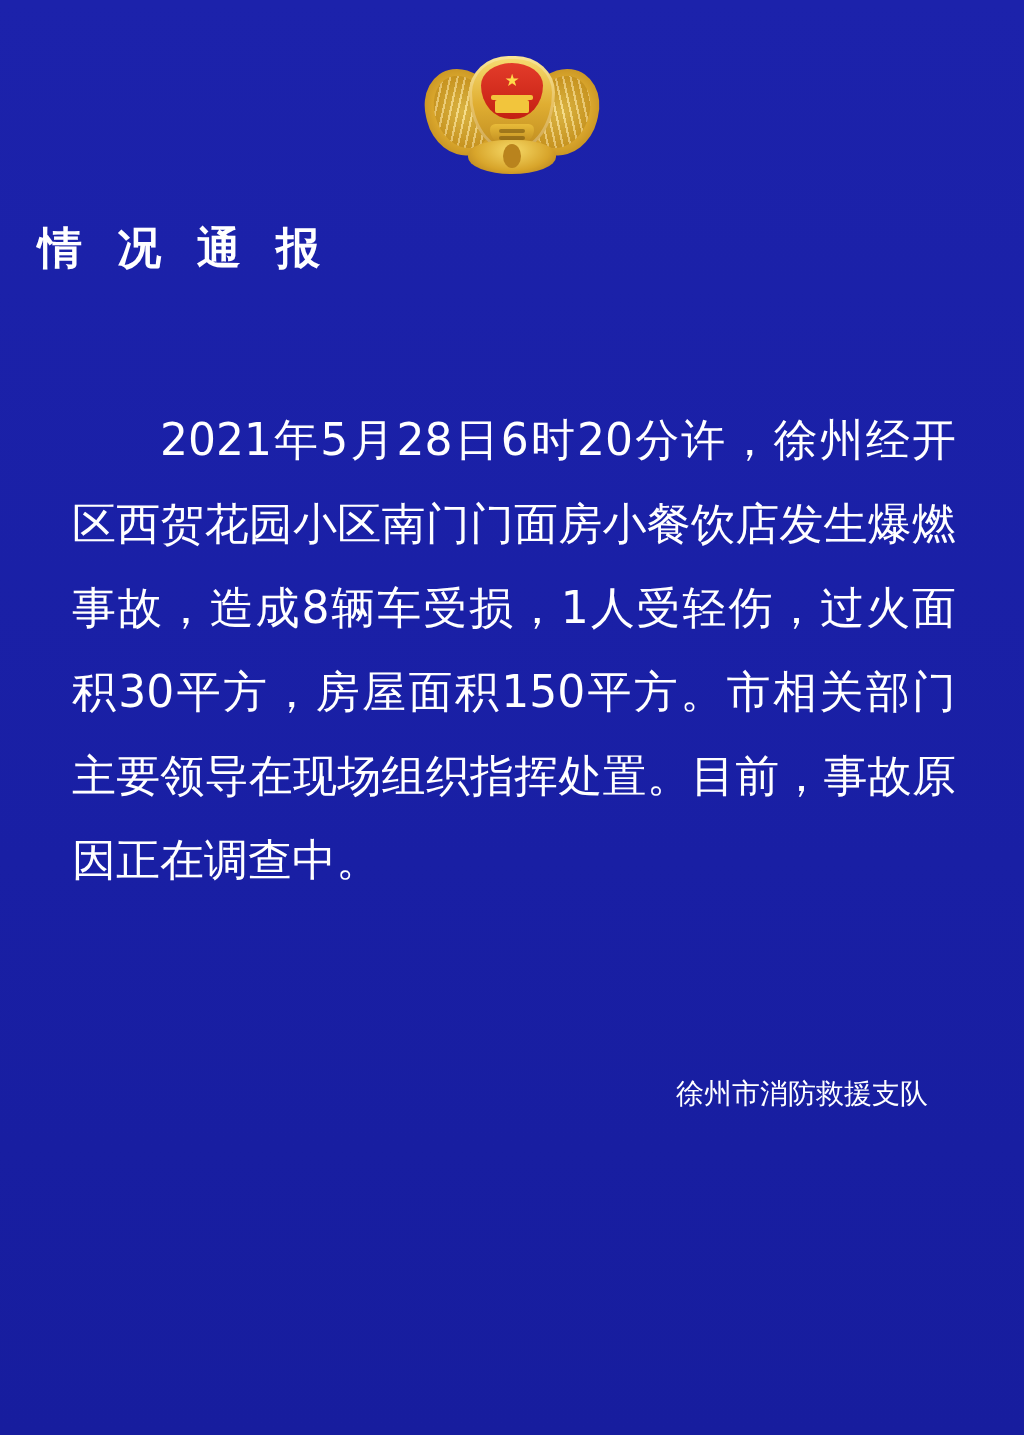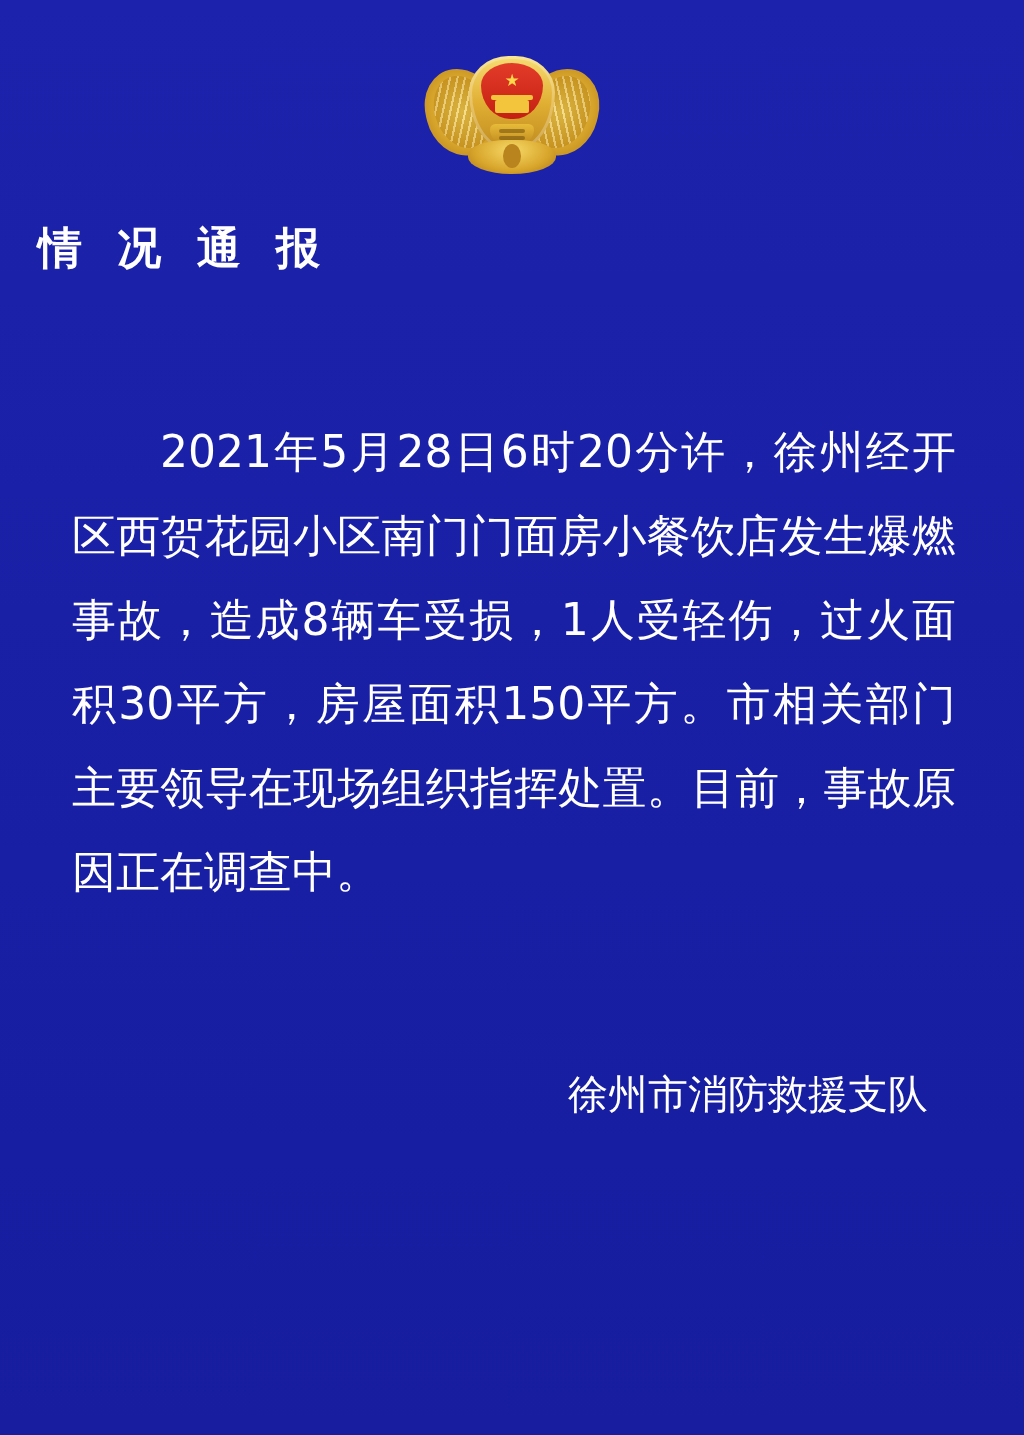--- a/index.html
+++ b/index.html
@@ -181,39 +181,39 @@
     font-size: 44px;
     letter-spacing: 10px;
     text-indent: 10px;
     color: #ffffff;
     padding-left: 28px;
   }
 
   
   .body-text {
     position: absolute;
-    top: 366px;
+    top: 354px;
     left: 72px;
     width: 884px;
     font-size: 44px;
     line-height: 84px;
     text-align: justify;
     text-justify: inter-ideograph;
     text-indent: 2em;
     color: #ffffff;
     font-weight: 400;
   }
 
   
   .signature {
     position: absolute;
     right: 96px;
     top: 1058px;
     text-align: center;
-    font-size: 40px;
+    font-size: 28px;
     line-height: 72px;
     color: #ffffff;
   }
   .signature div { white-space: nowrap; }
 </style>
 </head>
 <body>
 
 <div class="page">
 

